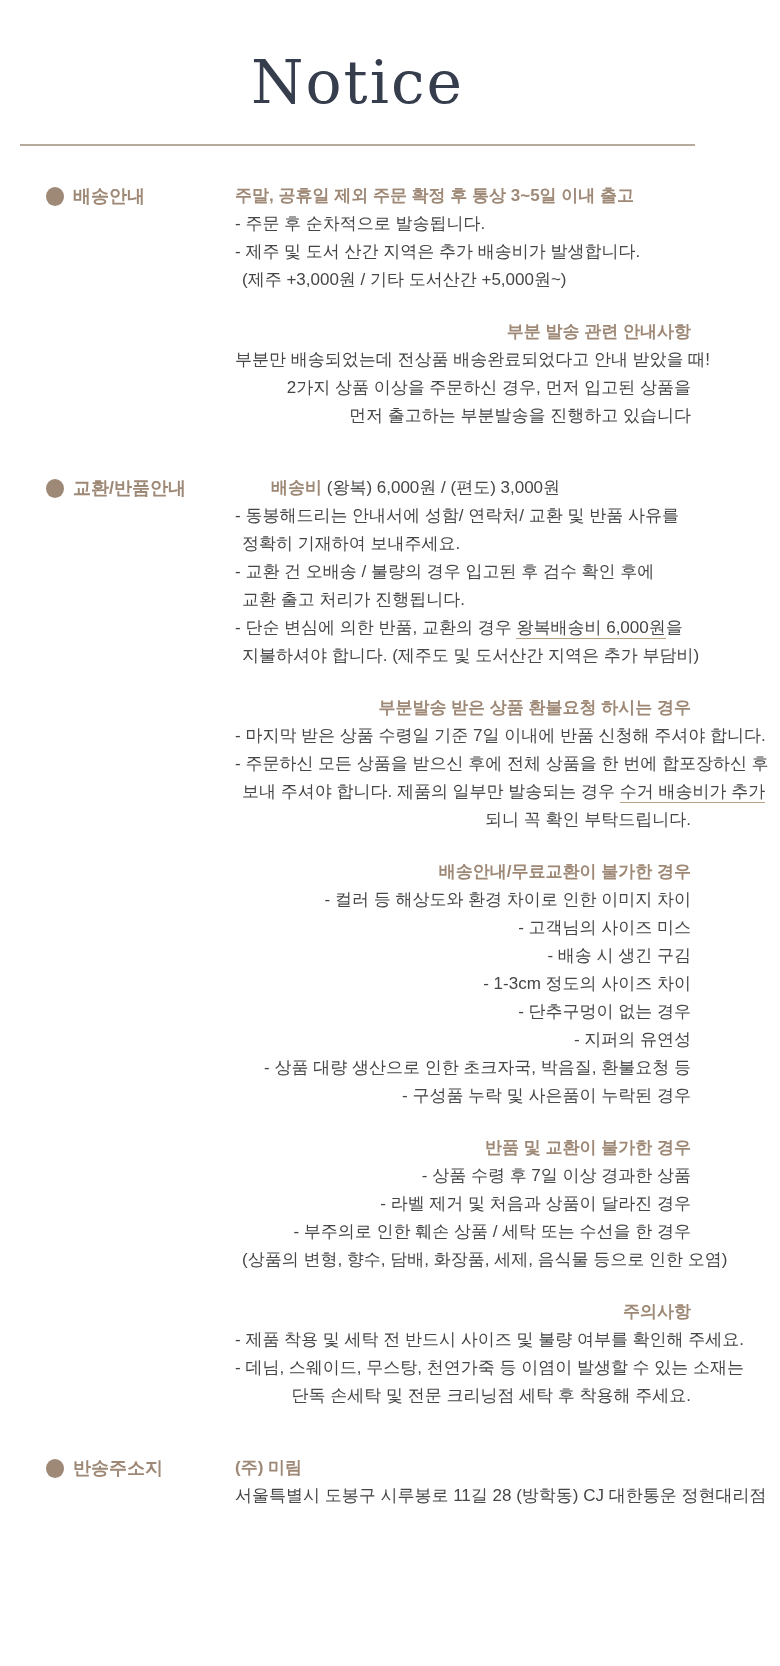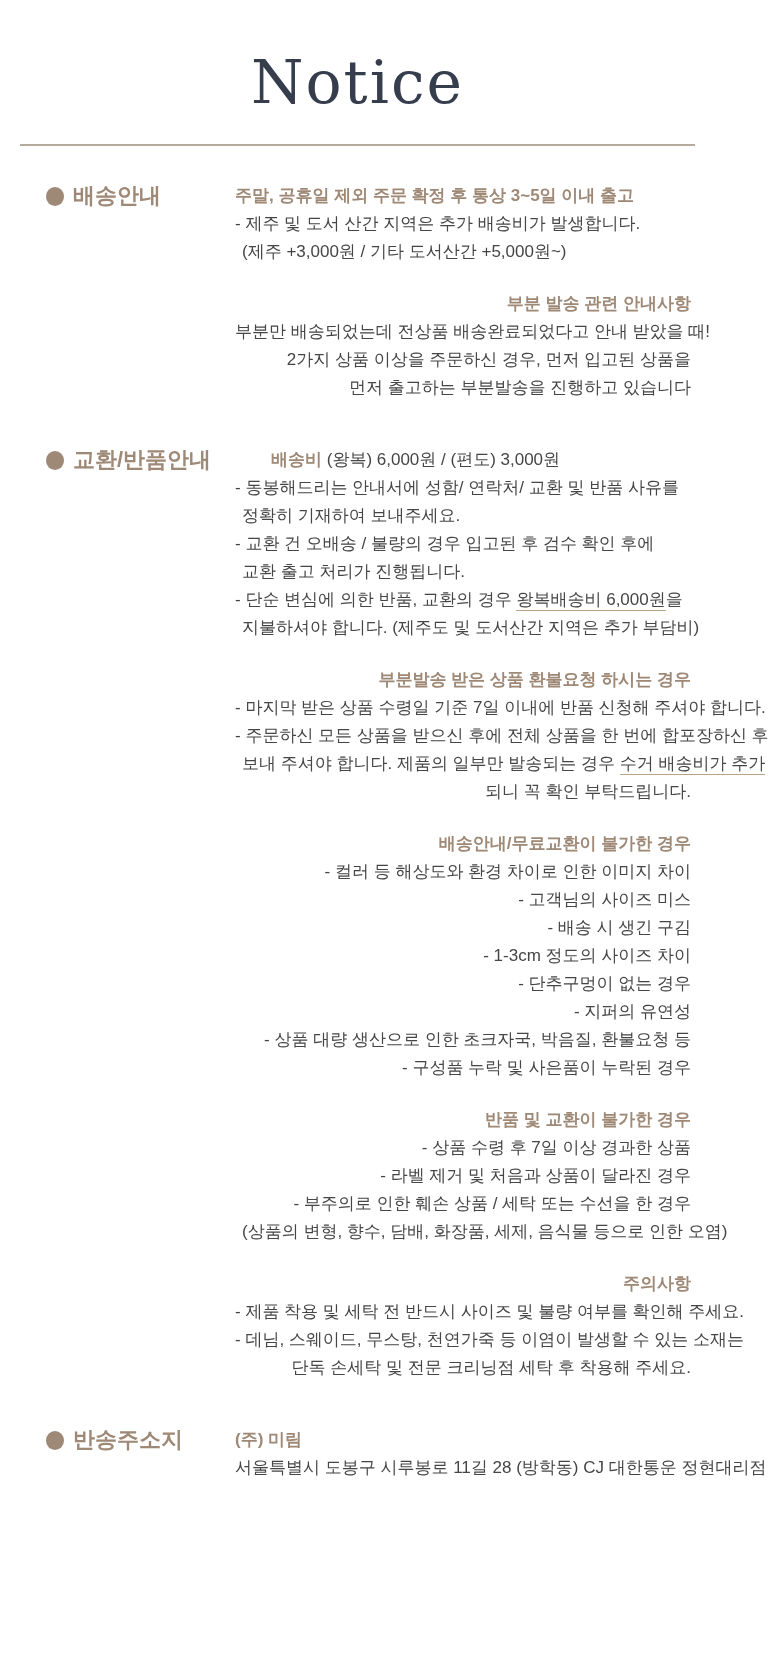--- a/index.html
+++ b/index.html
@@ -45,21 +45,21 @@
   .section{
     display:flex;
     align-items:flex-start;
   }
   .section + .section{margin-top:44px;}
   .section-label{
     width:189px;
     flex:0 0 189px;
     display:flex;
     align-items:center;
-    font-size:22px;
+    font-size:18px;
     font-weight:700;
     color:var(--accent);
     line-height:28px;
     padding-top:0;
   }
   .bullet{
     display:inline-block;
     width:18px;
     height:19px;
     border-radius:50%;
@@ -107,20 +107,21 @@
   <div class="sections">
 
     <section class="section">
       <div class="section-label">
         <span class="bullet"></span>
         <span>배송안내</span>
       </div>
       <div class="section-content">
         <div class="block">
           <p class="line heading">주말, 공휴일 제외 주문 확정 후 통상 3~5일 이내 출고</p>
+          <p class="line">- 주문 후 순차적으로 발송됩니다.</p>
           <p class="line">- 제주 및 도서 산간 지역은 추가 배송비가 발생합니다.</p>
           <p class="line indent">(제주 +3,000원 / 기타 도서산간 +5,000원~)</p>
         </div>
         <div class="block">
           <p class="line heading">부분 발송 관련 안내사항</p>
           <p class="line">부분만 배송되었는데 전상품 배송완료되었다고 안내 받았을 때!</p>
           <p class="line">2가지 상품 이상을 주문하신 경우, 먼저 입고된 상품을</p>
           <p class="line">먼저 출고하는 부분발송을 진행하고 있습니다</p>
         </div>
       </div>

